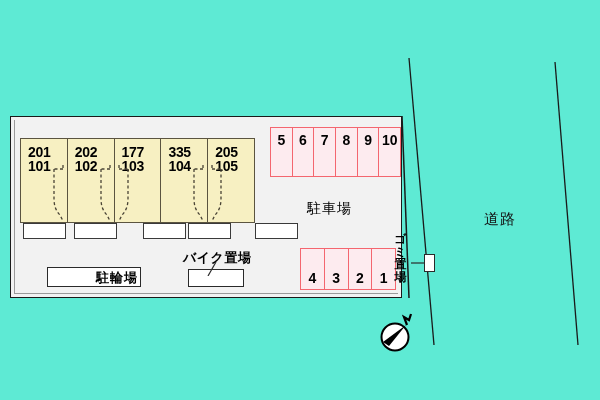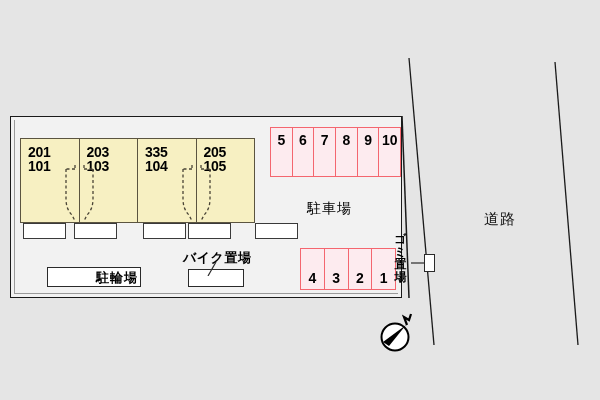--- a/index.html
+++ b/index.html
@@ -8,21 +8,21 @@
     padding: 0;
     background: #ffffff;
   }
   body {
     font-family: "Liberation Sans", "DejaVu Sans", sans-serif;
   }
   #plan {
     position: relative;
     width: 600px;
     height: 400px;
-    background: #e5e5e5;
+    background: #5eead4;
     overflow: hidden;
   }
 
   
   .site-plot {
     position: absolute;
     left: 10px;
     top: 116px;
     width: 392px;
     height: 182px;
@@ -272,24 +272,33 @@
     <div class="unit">
       <div class="unit-labels">
         <span class="ln">201</span>
         <span class="ln">101</span>
       </div>
       <svg class="unit-dash" viewBox="0 0 17 56" xmlns="http://www.w3.org/2000/svg">
         <path d="M14 0 L14 4 M14 4 L5 4 M5 4 L5 34 Q5 44 11 50 L14 56" fill="none" stroke="#4a4436" stroke-width="1.3" stroke-dasharray="3,2.5"></path>
       </svg>
     </div>
 
-
-    <div class="unit">
-      <div class="unit-labels">
-        <span class="ln">203</span>
+    <div class="unit">
+      <div class="unit-labels">
+        <span class="ln">202</span>
+        <span class="ln">102</span>
+      </div>
+      <svg class="unit-dash" viewBox="0 0 17 56" xmlns="http://www.w3.org/2000/svg">
+        <path d="M14 0 L14 4 M14 4 L5 4 M5 4 L5 34 Q5 44 11 50 L14 56" fill="none" stroke="#4a4436" stroke-width="1.3" stroke-dasharray="3,2.5"></path>
+      </svg>
+    </div>
+
+    <div class="unit">
+      <div class="unit-labels">
+        <span class="ln">177</span>
         <span class="ln">103</span>
       </div>
       <svg class="unit-dash" style="left:1px; right:auto;" viewBox="0 0 17 56" xmlns="http://www.w3.org/2000/svg">
         <path d="M3 0 L3 4 M3 4 L12 4 M12 4 L12 34 Q12 44 6 50 L3 56" fill="none" stroke="#4a4436" stroke-width="1.3" stroke-dasharray="3,2.5"></path>
       </svg>
     </div>
 
     <div class="unit">
       <div class="unit-labels">
         <span class="ln">335</span>

